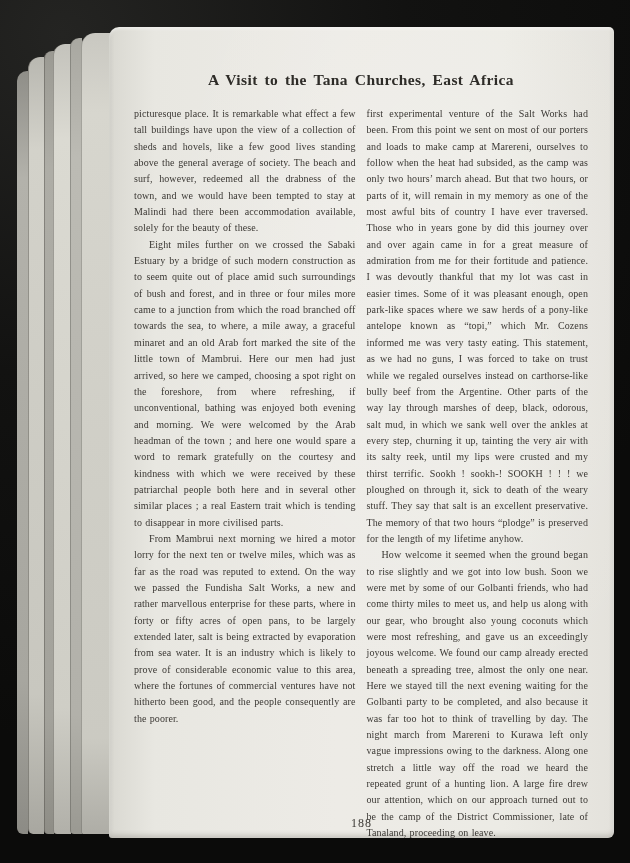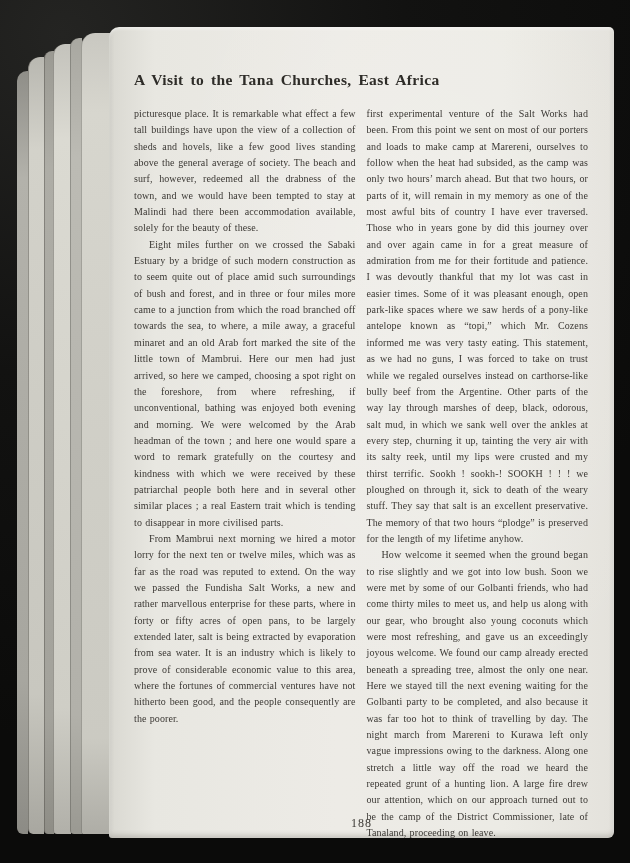--- a/index.html
+++ b/index.html
@@ -28,21 +28,21 @@
     position: absolute; left: 92px; right: 0; top: 0; bottom: 0;
     background:
       radial-gradient(ellipse at 65% 30%, rgba(255,255,255,.20), rgba(255,255,255,0) 60%),
       linear-gradient(90deg, #d9d8d1 0%, #e8e7e1 9%, #edebe6 45%, #ecebe5 78%, #e4e2dc 100%);
     border-radius: 10px 5px 6px 3px;
     box-shadow: inset 0 2px 3px rgba(255,255,255,.5), inset 0 -3px 5px rgba(90,88,80,.25);
   }
   .face-inner { padding: 44px 26px 0 25px; }
   .title {
     margin: 0 0 17px 0;
-    text-align: left;
+    text-align: center;
     font-size: 15.5px; font-weight: bold;
     letter-spacing: .4px; word-spacing: 2.5px;
     color: #2e2c28;
   }
   .cols { display: flex; gap: 11px; }
   .col { flex: 1 1 0; min-width: 0; }
   .para {
     margin: 0;
     font-size: 10px; line-height: 16.35px;
     text-align: justify;

